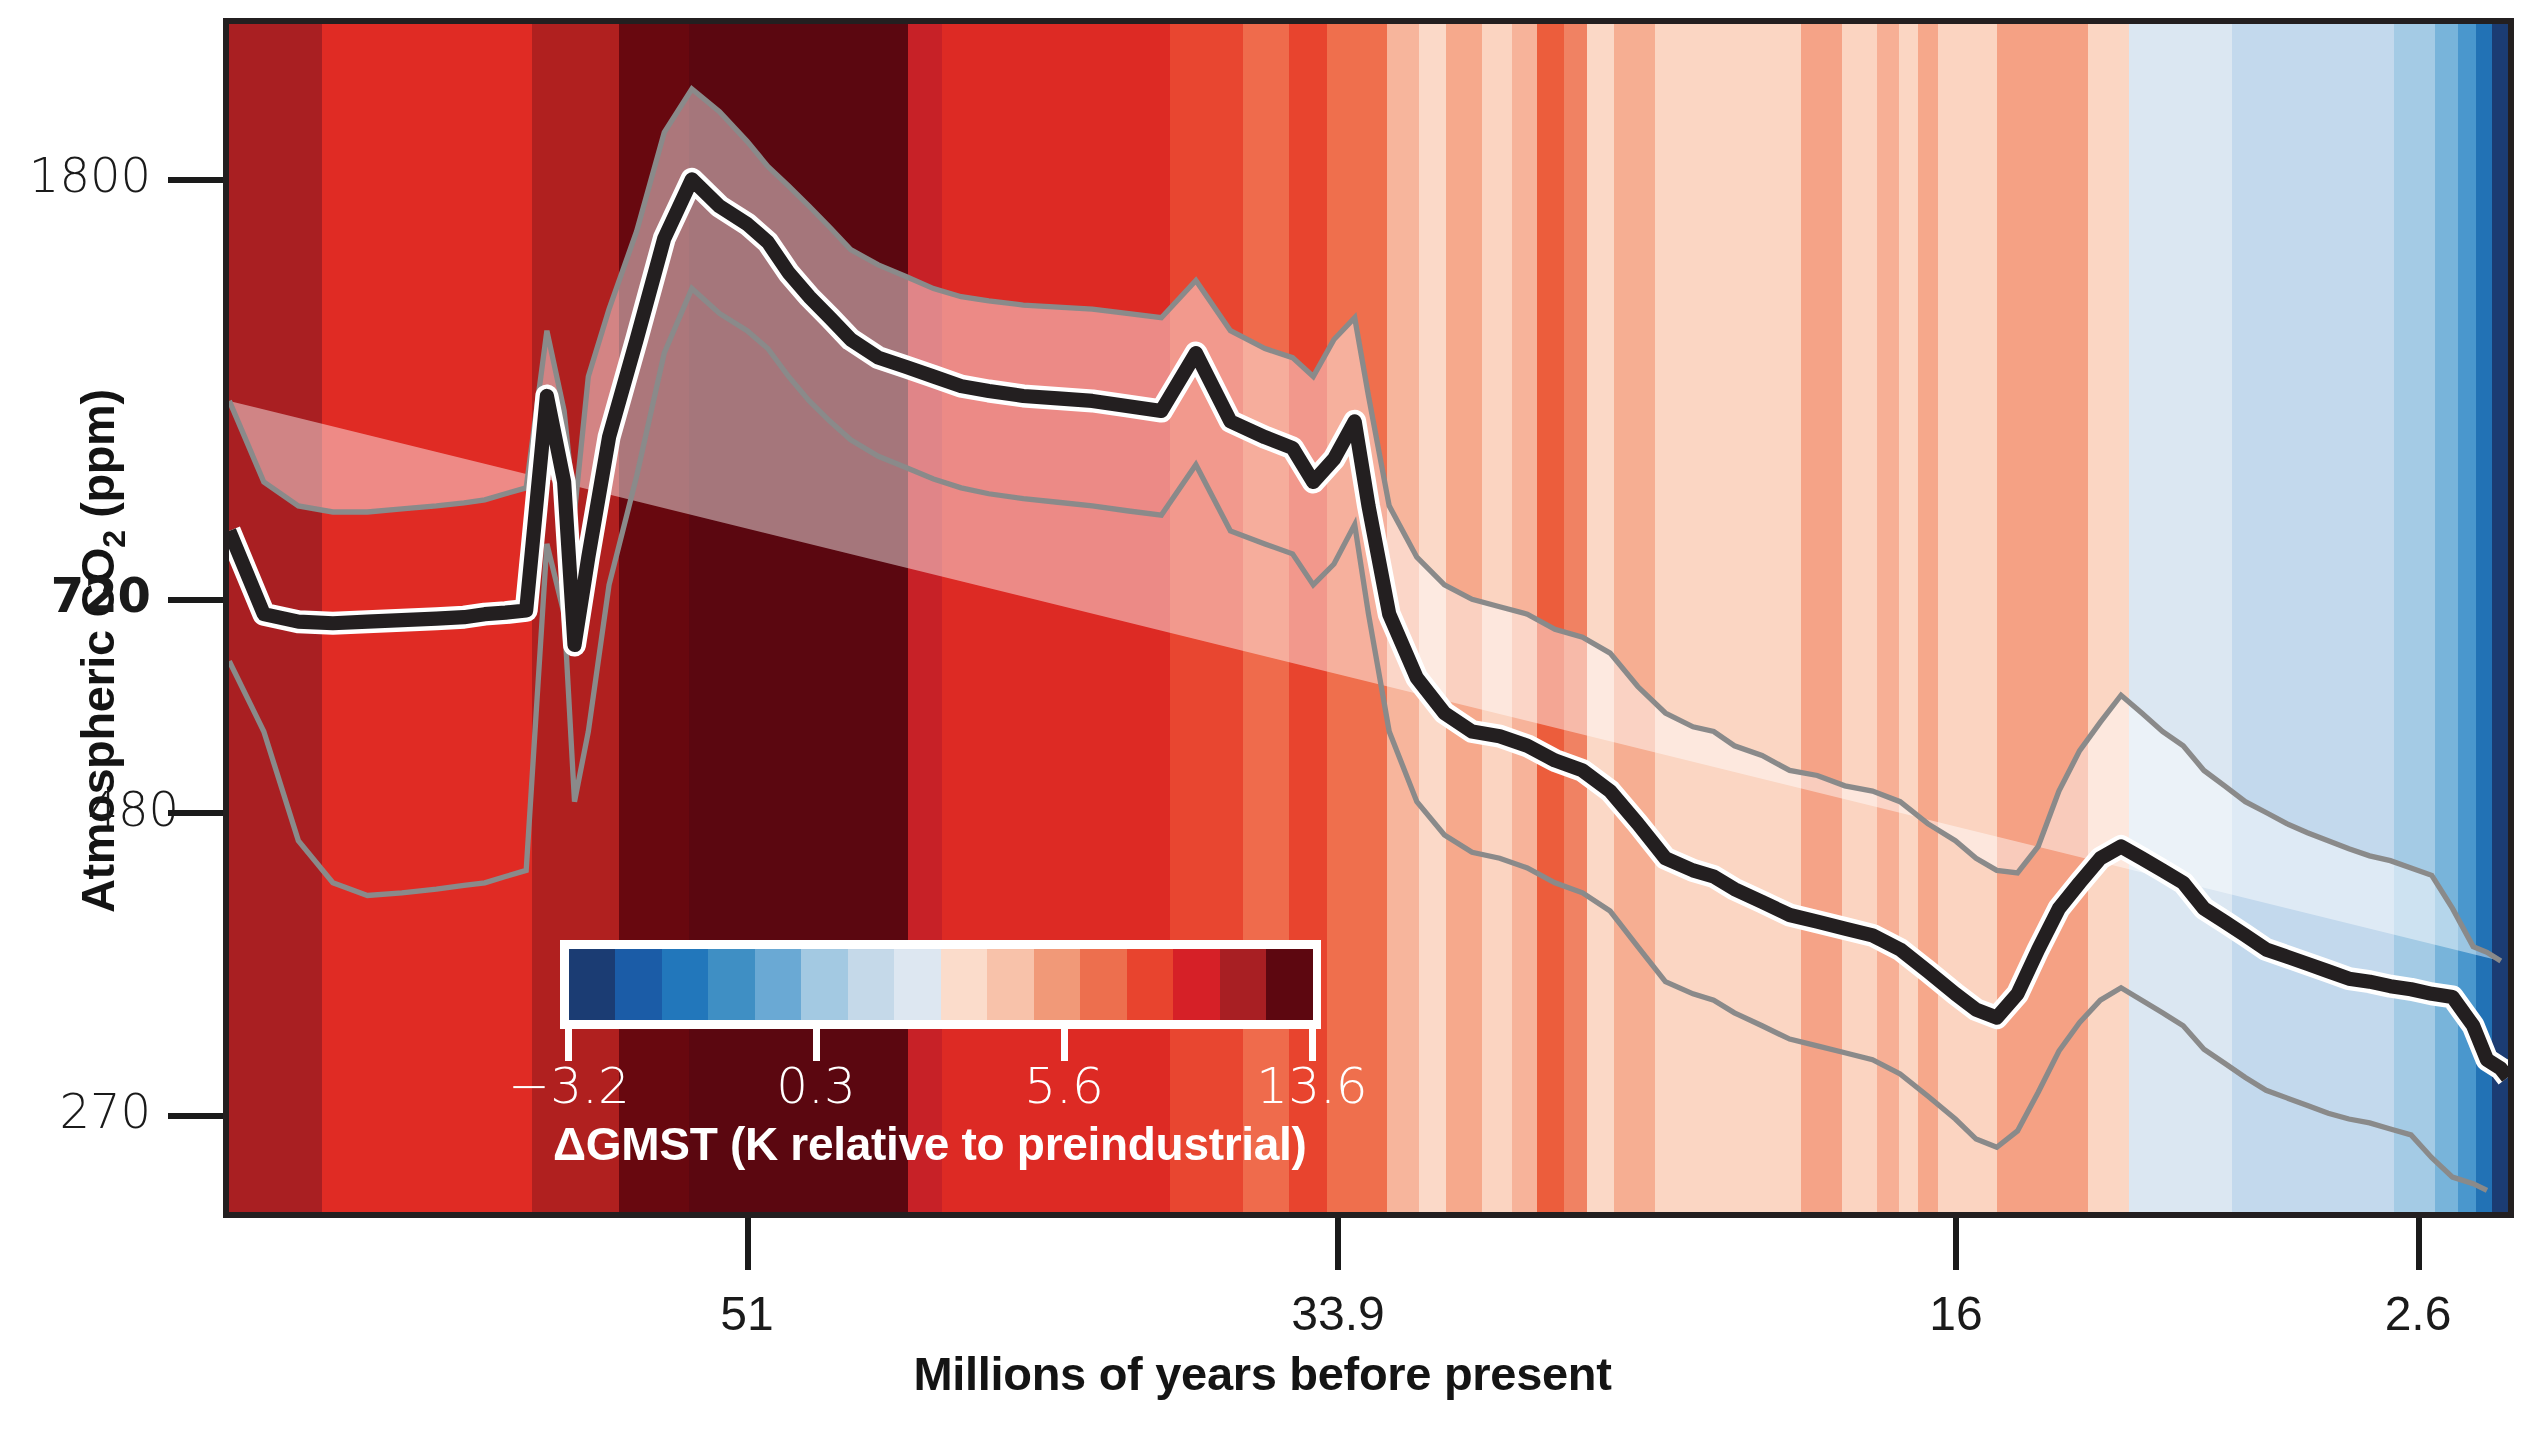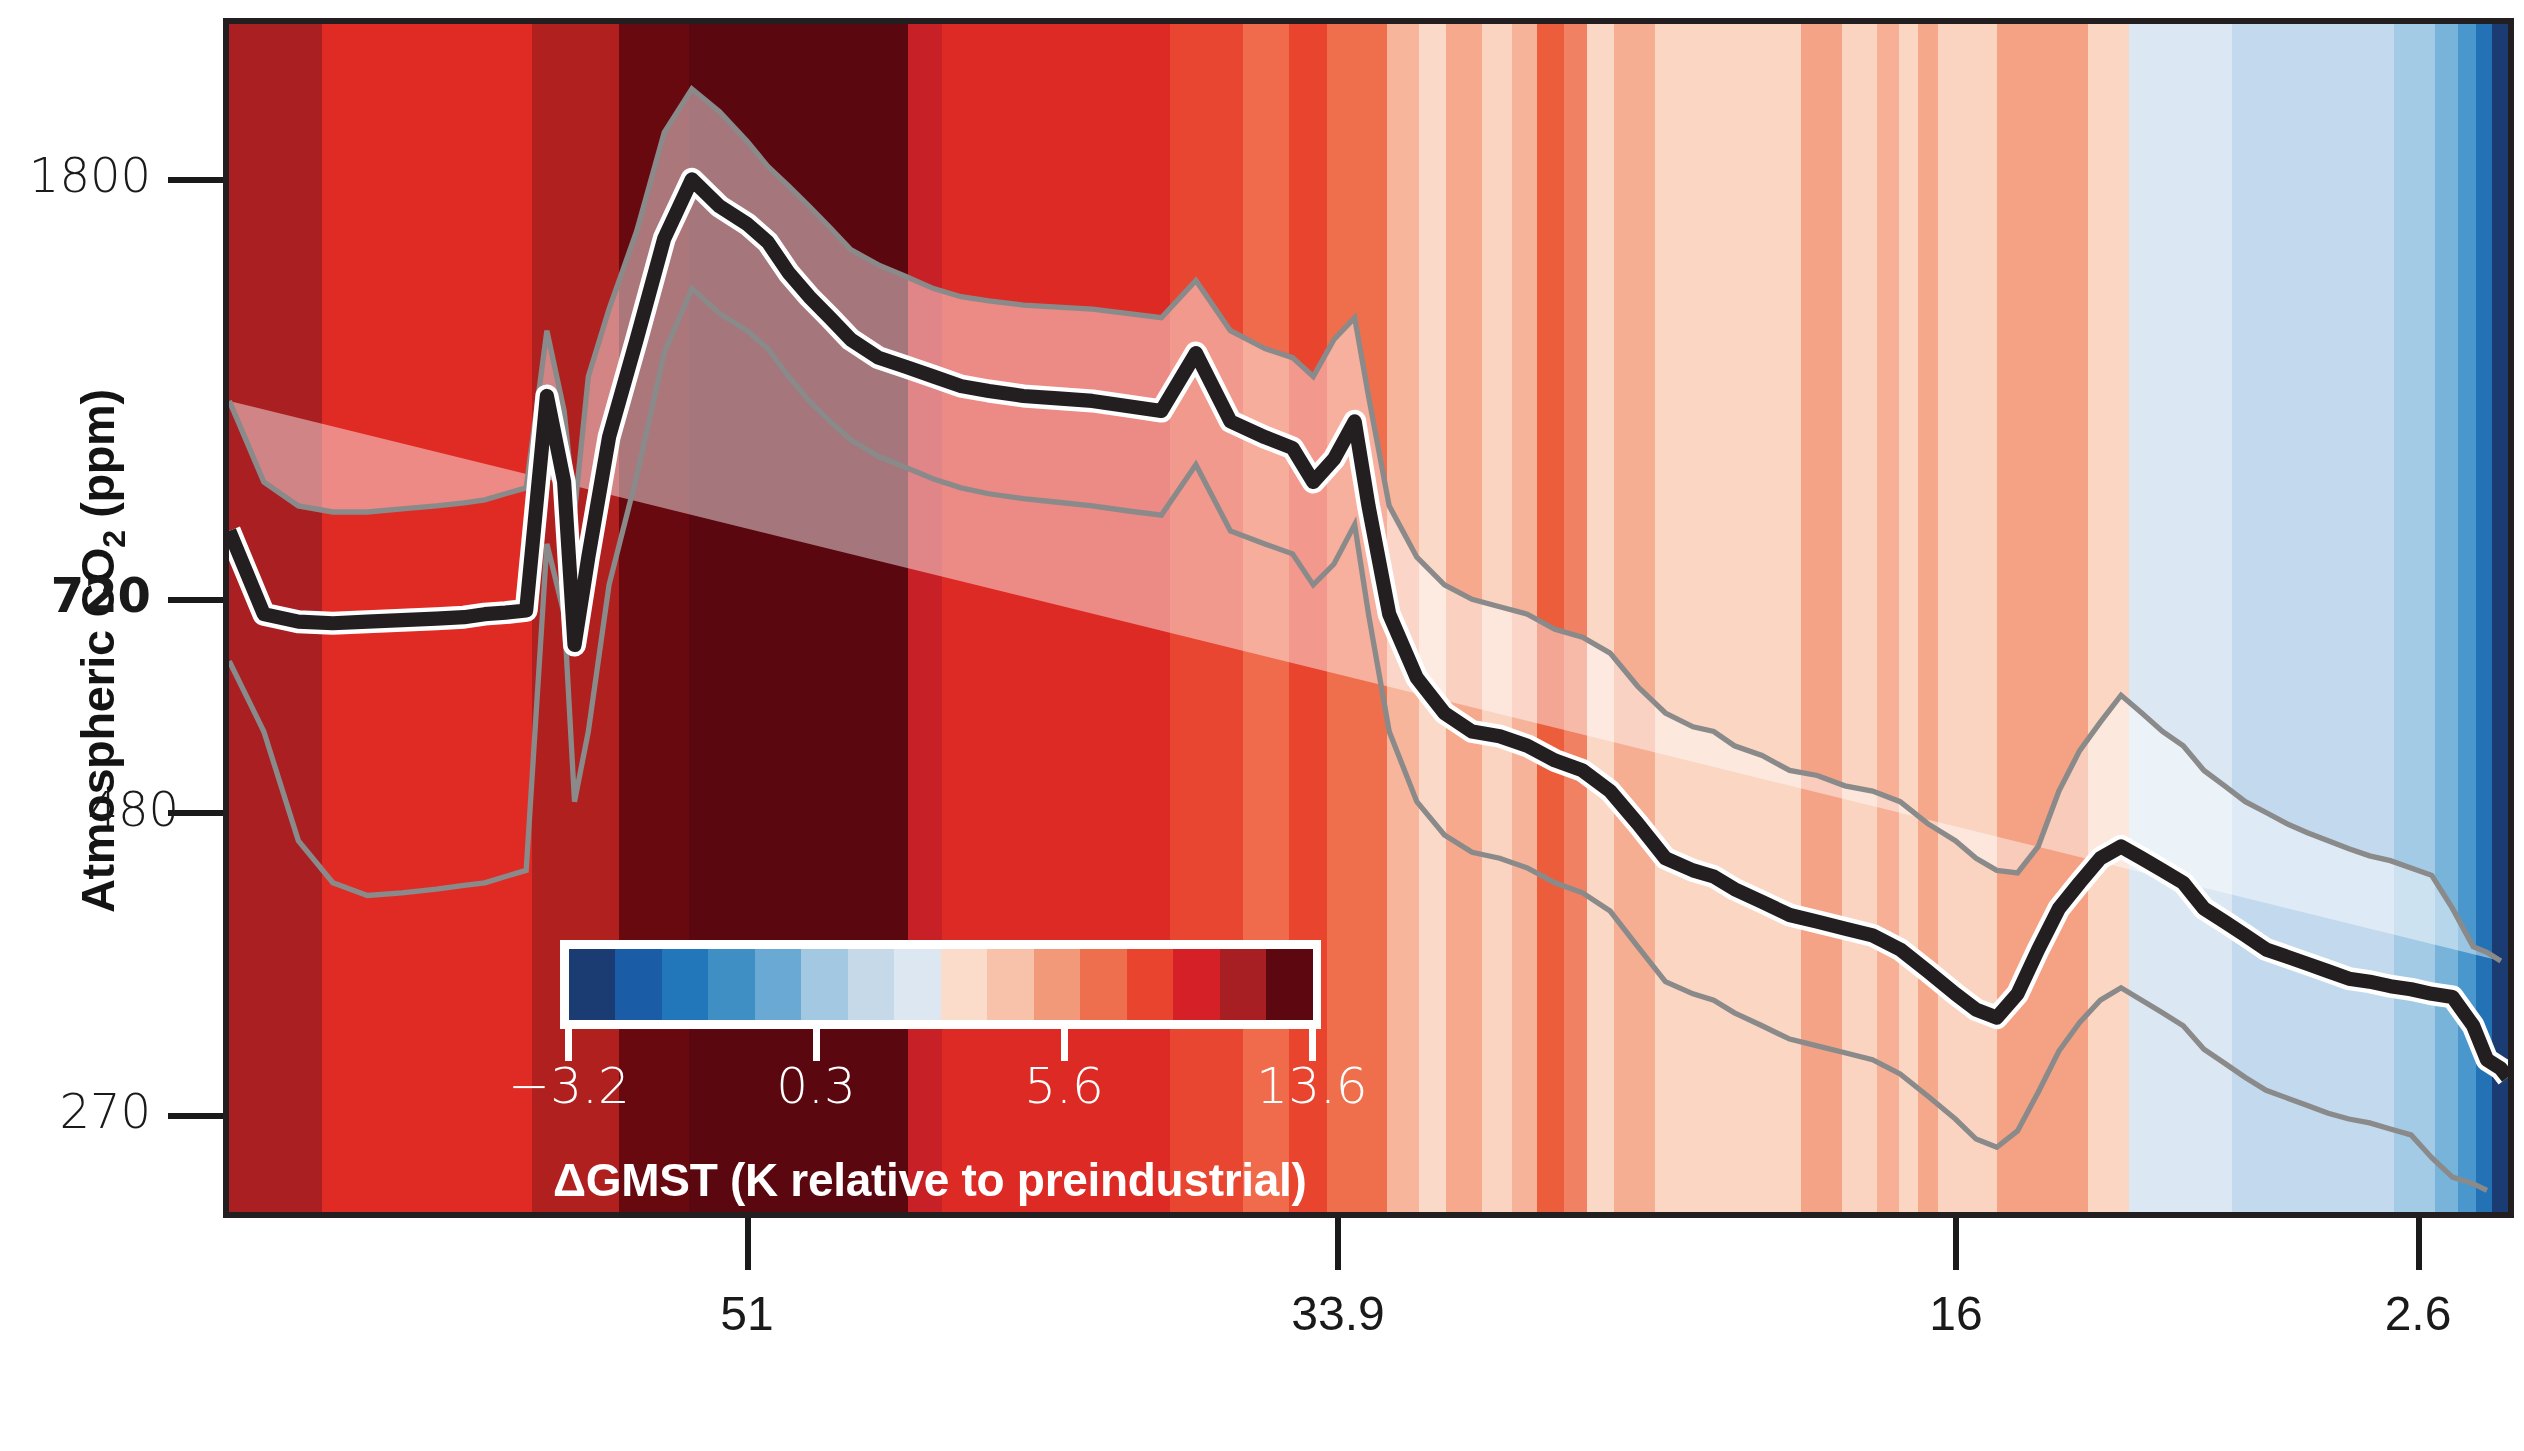--- a/index.html
+++ b/index.html
@@ -37,21 +37,21 @@
   
   #legend{position:absolute;left:331px;top:916px;}
   #lgbox{position:relative;width:761px;height:89px;background:#fff;
          padding:8.9px;box-sizing:border-box;}
   #lgstrip{position:relative;width:744px;height:71px;overflow:hidden;}
   #lgstrip div{position:absolute;top:0;bottom:0;}
   .lgtickm{position:absolute;width:7px;height:32px;background:#fff;top:89px;}
   .lgtl{position:absolute;top:117px;font-size:50px;color:#fff;text-align:center;
         font-family:"DejaVu Sans",sans-serif;font-weight:300;white-space:nowrap;}
   #lgcap{position:absolute;top:177px;left:-7px;font-size:46px;font-weight:bold;
-         color:#fff;white-space:nowrap;letter-spacing:-0.3px;margin-top:36px;}
+         color:#fff;white-space:nowrap;letter-spacing:-0.3px;}
 </style>
 </head>
 <body>
 
 <div id="root">
 
   <div id="ylabel">
     <span>Atmospheric CO</span><sub>2</sub><span> (ppm)</span>
   </div>
 
@@ -151,14 +151,15 @@
           <div class="lgtl" style="left: 150px; width: 212px;">0.3</div>
           <div class="lgtickm" style="left: 501px;"></div>
           <div class="lgtl" style="left: 398px; width: 212px;">5.6</div>
           <div class="lgtickm" style="left: 749px;"></div>
           <div class="lgtl" style="left: 646px; width: 212px;">13.6</div>
         </div>
       <div id="lgcap">ΔGMST (K relative to preindustrial)</div>
     </div>
   </div>
 
+  <div id="xlabel">Millions of years before present</div>
 </div>
 
 
 </body></html>

